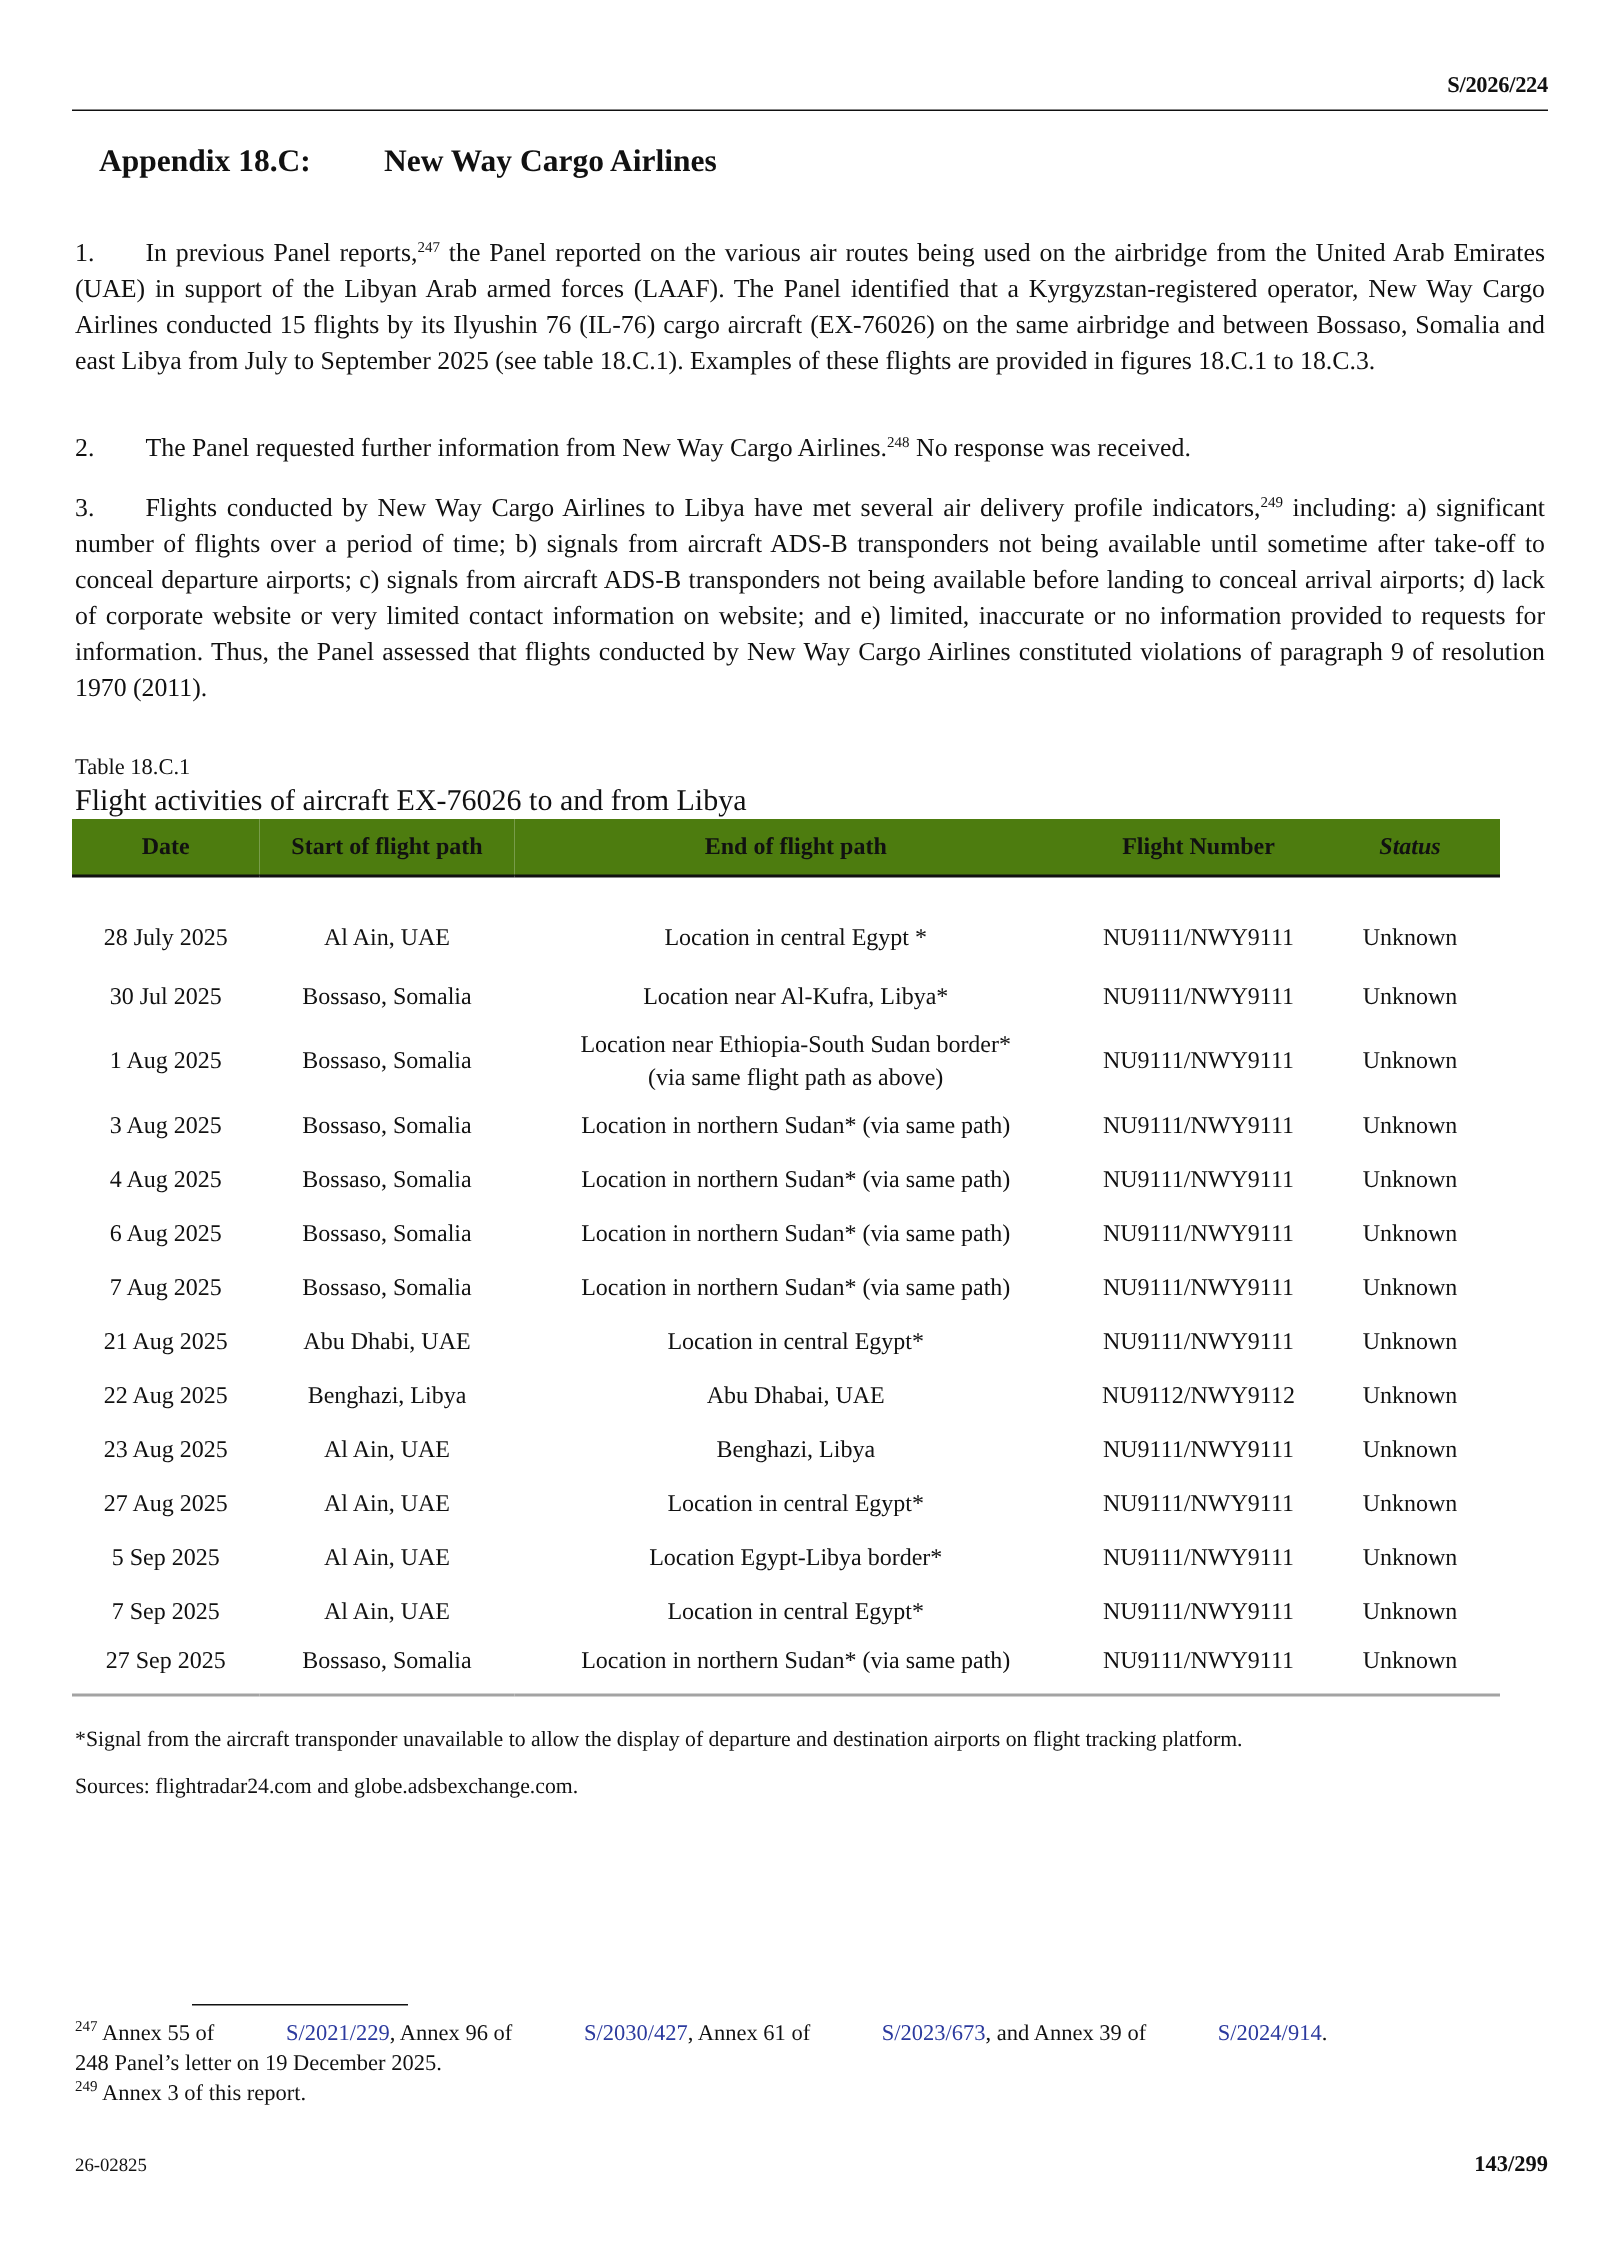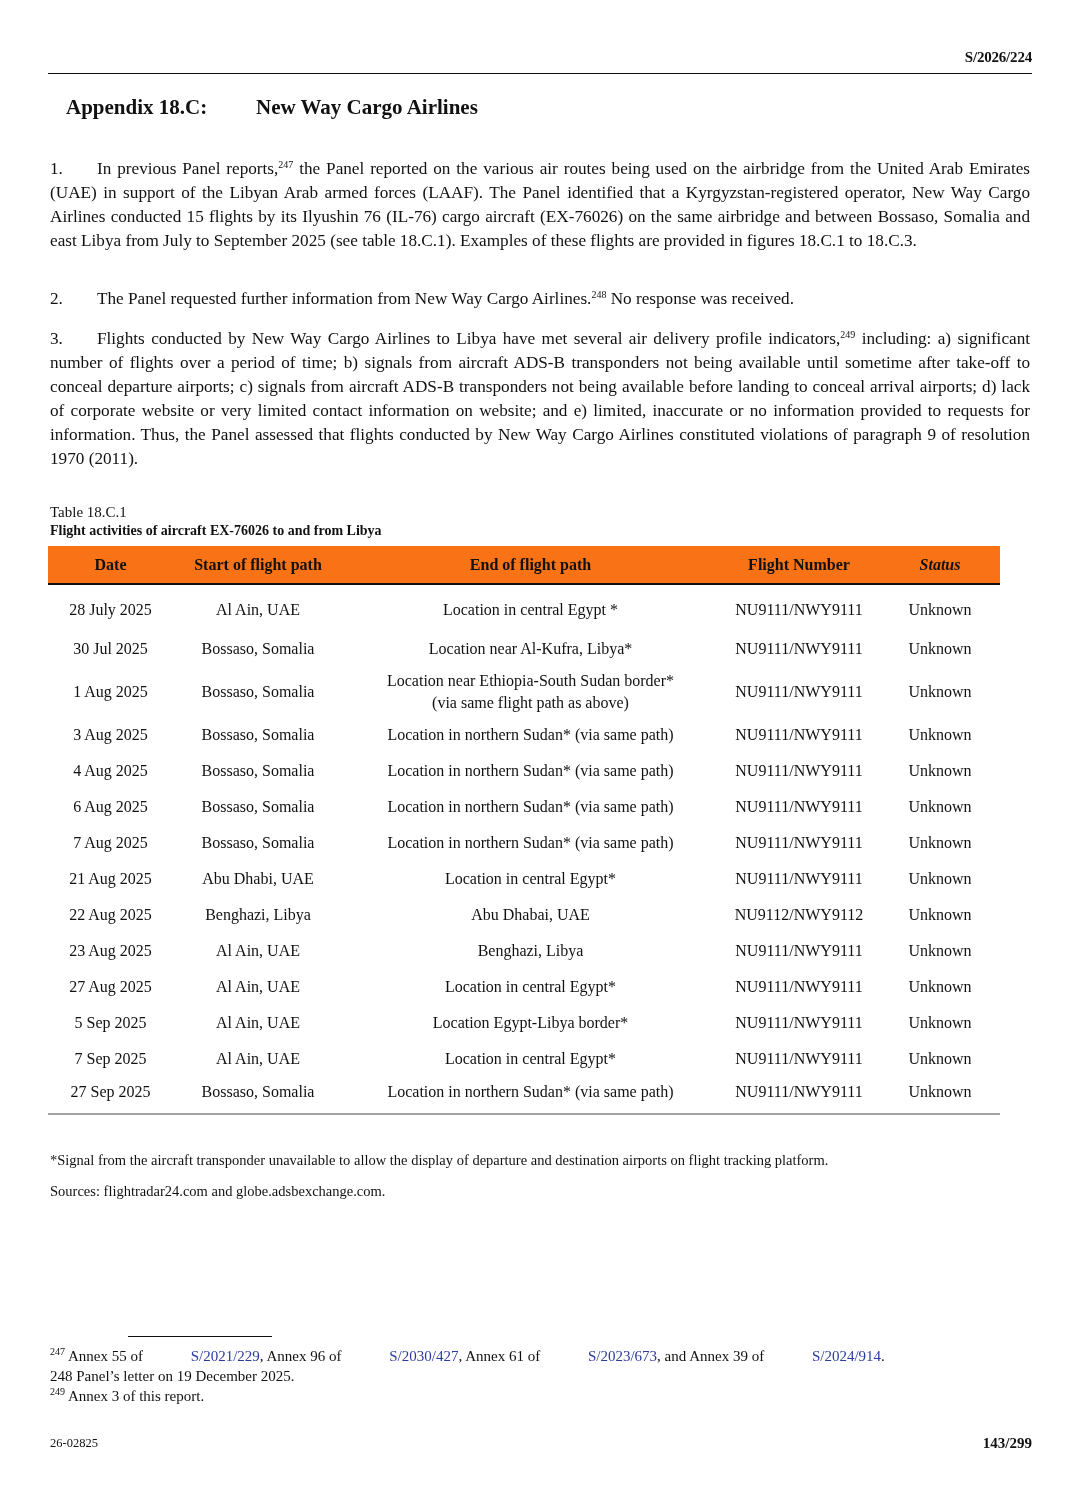--- a/index.html
+++ b/index.html
@@ -24,31 +24,31 @@
     position: absolute; left: 50px; width: 980px;
     font-size: 17.2px; line-height: 24px; text-align: justify;
   }
   .para .num { display: inline-block; width: 47px; }
   sup { font-size: 10px; line-height: 0; vertical-align: 6px; }
   #p1 { top: 157px; }
   #p2 { top: 287px; }
   #p3 { top: 327px; }
 
   .table-caption { position: absolute; left: 50px; top: 504px; font-size: 15px; }
-  .table-title { position: absolute; left: 50px; top: 523px; font-size: 14px; font-weight: bold; }
+  .table-title { position: absolute; left: 50px; top: 523px; font-size: 20px; font-weight: normal; }
   table.flights {
     position: absolute; left: 48px; top: 546px; width: 952px;
     border-collapse: collapse; font-size: 16px;
   }
   table.flights thead th {
-    background: #f97316; font-weight: bold; height: 37px; padding: 0;
+    background: #4d7c0f; font-weight: bold; height: 37px; padding: 0;
     border-bottom: 2px solid #111; font-size: 16px;
   }
   table.flights td { text-align: center; padding: 0; height: 36px; line-height: 22px; }
-  table.flights tbody tr:first-child td { height: 42px; padding-top: 4px; }
+  table.flights tbody tr:first-child td { height: 42px; padding-top: 20px; }
   table.flights tbody tr.tall td { height: 50px; }
   table.flights tbody tr:last-child td { height: 30px; border-bottom: 2px solid #a3a3a3; padding-bottom: 6px; }
   .c-date { width: 125px; }
   .c-start { width: 170px; }
   .c-end { width: 375px; }
   .c-flight { width: 162px; }
   .c-status { width: 120px; font-style: italic; }
 
   .footnote-star { position: absolute; left: 50px; top: 1152px; font-size: 14.5px; }
   .sources { position: absolute; left: 50px; top: 1183px; font-size: 14.5px; }

